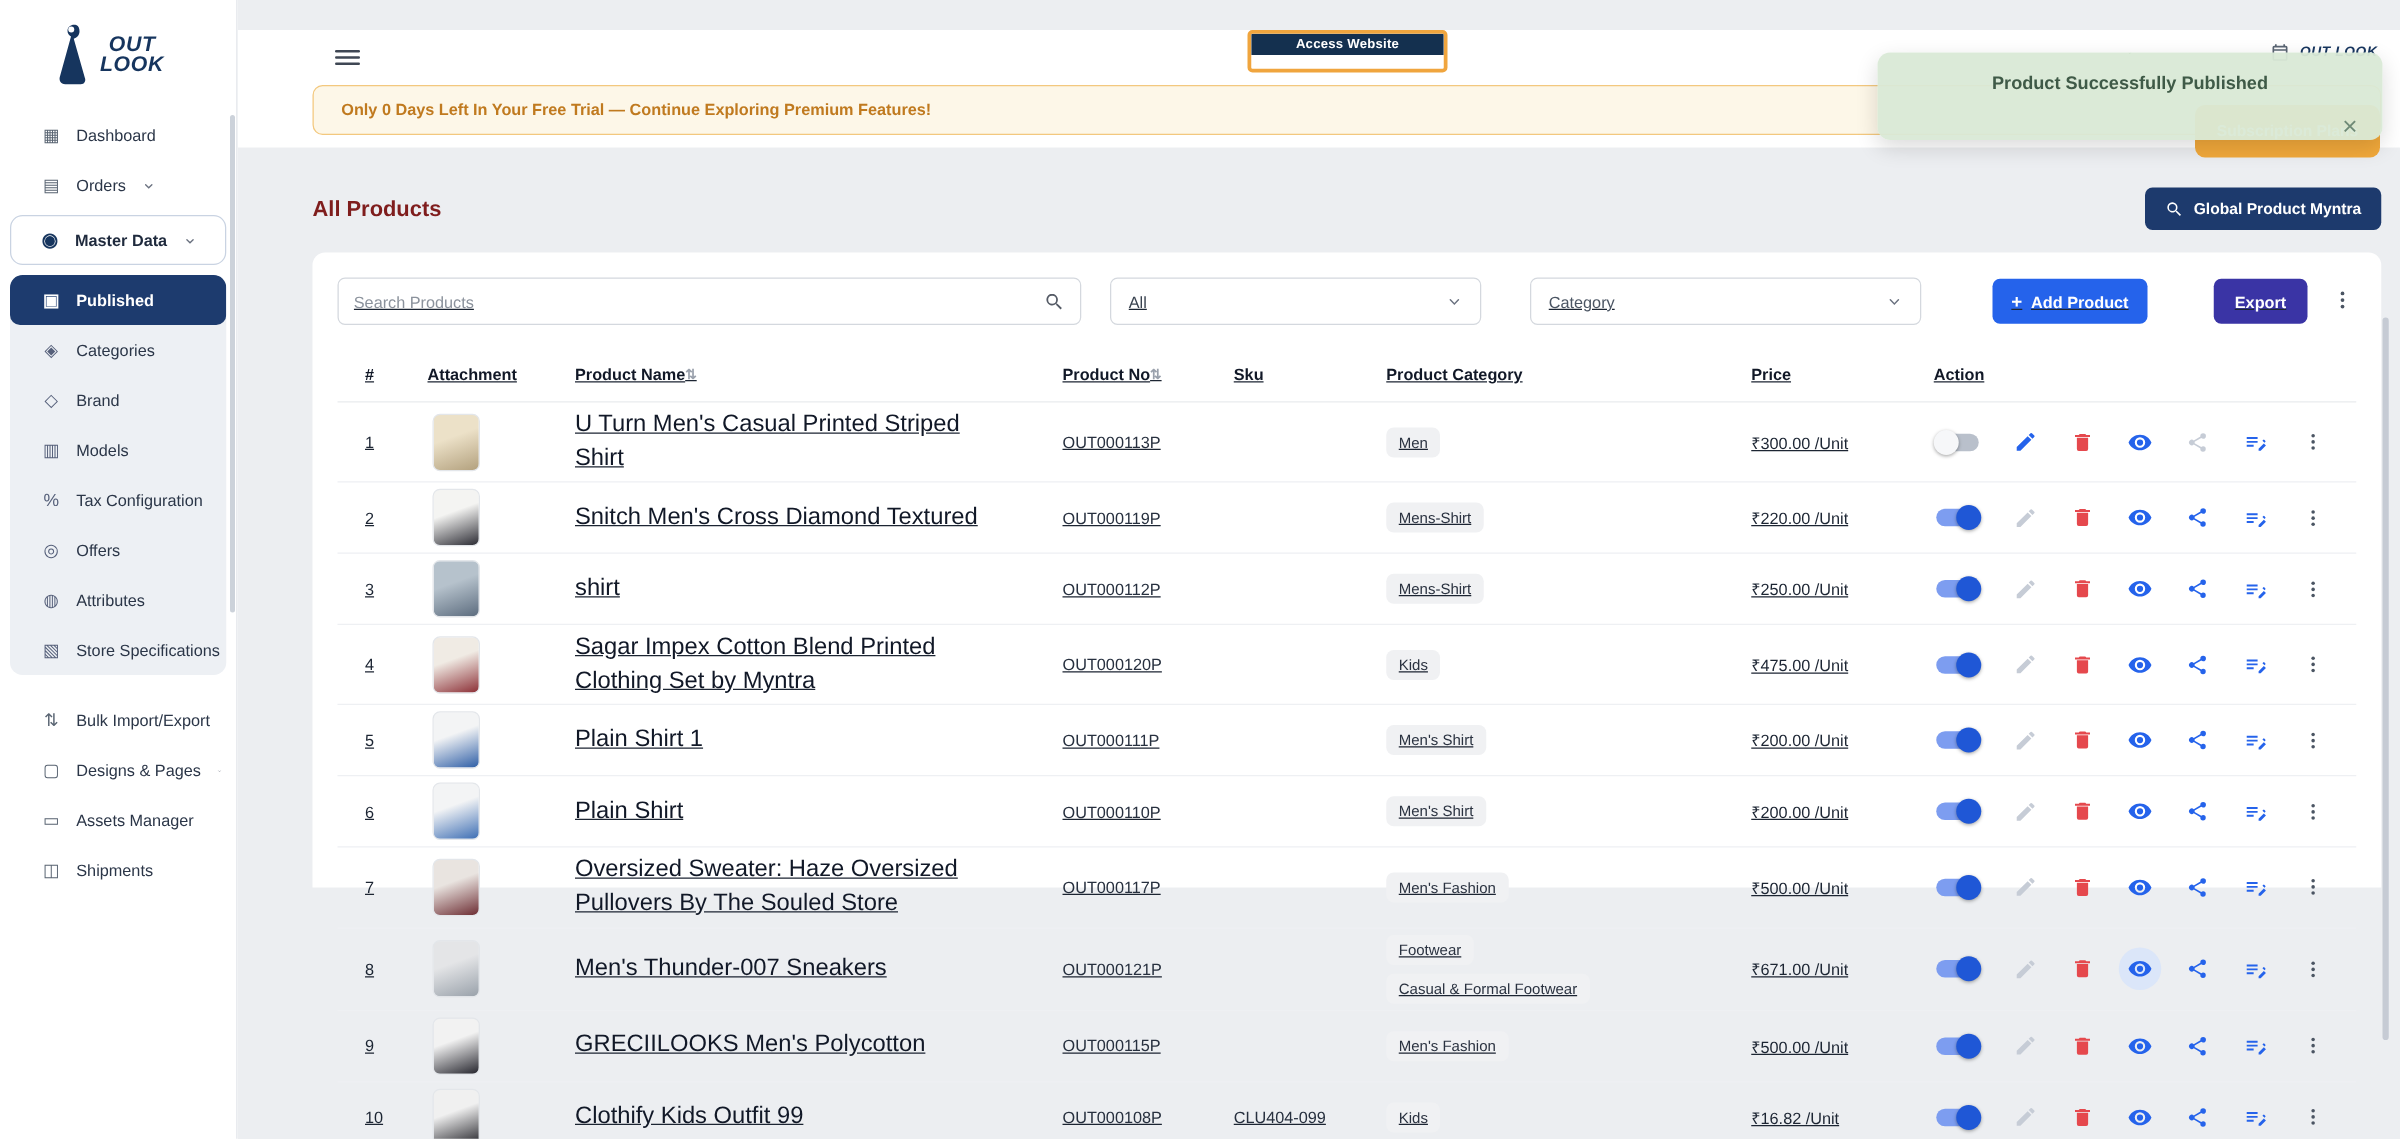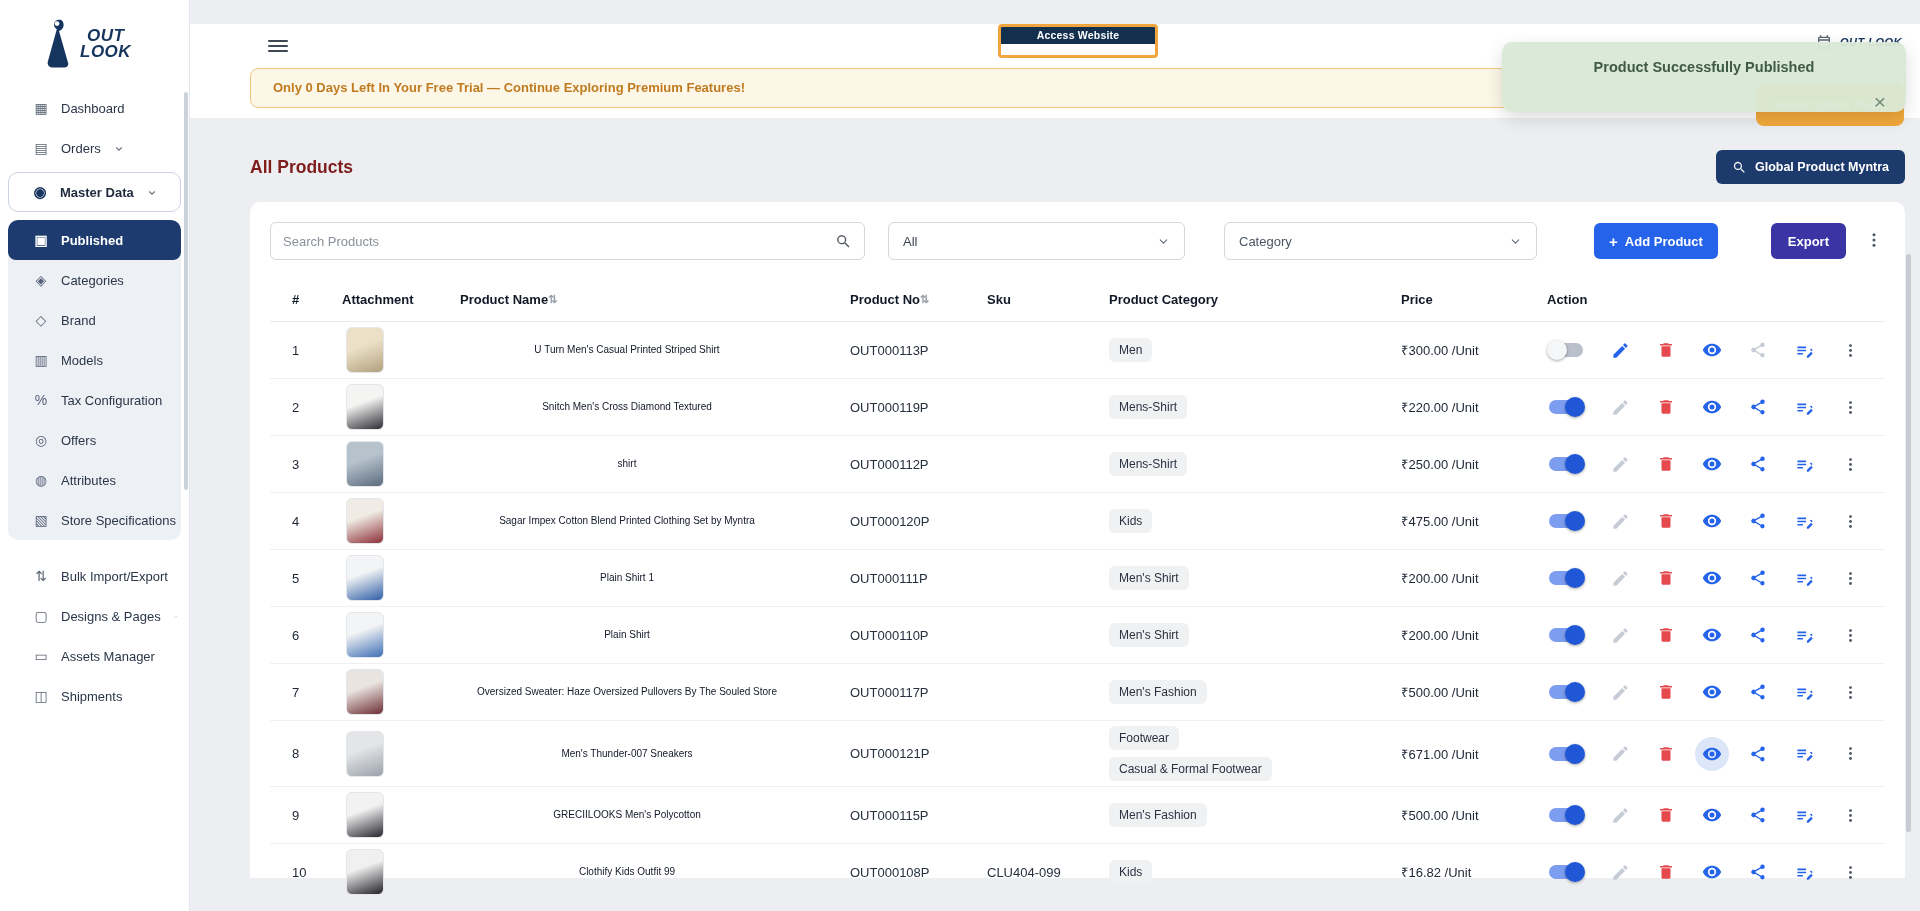--- a/index.html
+++ b/index.html
@@ -72,21 +72,21 @@
     font-weight:700; display:flex; align-items:center; justify-content:center; cursor:pointer;}
 
   .content{ padding:0 15px 0 60px; }
   .title-row{ margin-top:32px; display:flex; justify-content:space-between; align-items:center;}
   .page-title{ font-size:17.5px; font-weight:700; color:#7f1d1d;}
   .btn-global{ background:var(--navy); color:#fff; height:34px; padding:0 16px; border:none;
     border-radius:6px; font-size:12.5px; font-weight:600; display:flex; gap:8px; align-items:center;
     cursor:pointer; font-family:inherit;}
 
   .card{ margin-top:18px; background:#fff; border-radius:10px 10px 0 0; padding:20px;
-    height:676px; position:relative;}
+    height:508px; position:relative;text-decoration:underline;}
   .filter-row{ display:flex; align-items:center; }
   .search-box{ width:595px; height:38px; border:1px solid #d4d8de; border-radius:6px;
     display:flex; align-items:center; padding:0 12px; background:#fff;}
   .search-box input{ flex:1; border:none; outline:none; font-size:13px; color:#333;
     font-family:inherit; background:transparent;}
   .search-box input::placeholder{ color:#8b929c; }
   .search-box svg{ color:#555b66; }
   .select{ height:38px; border:1px solid #d4d8de; border-radius:6px; display:flex;
     align-items:center; justify-content:space-between; padding:0 14px; font-size:13px;
     color:#3a4350; cursor:pointer; background:#fff;}
@@ -107,21 +107,21 @@
     align-items:center; }
   .thead{ font-size:13px; font-weight:700; color:#111827; padding:8px 0 14px;
     border-bottom:1px solid #e9ebee;}
   .thead .sortable{ display:flex; align-items:center; gap:0; cursor:pointer;}
   .sort{ color:#9aa1ac; font-size:11px; }
   .trow{ min-height:48px; border-bottom:1px solid #eef0f3; font-size:13px; color:#1c2533;
     padding:5px 0;}
   .c-num{ padding-left:22px; }
   .c-attach{ padding-left:4px; }
   .thumb{ width:38px; height:46px; border-radius:6px; border:1px solid #e3e6ea; cursor:pointer;}
-  .c-name{ padding-right:56px; line-height:1.4; font-size:10px; color:#111827; cursor:pointer;text-align:center;}
+  .c-name{ padding-right:56px; line-height:1.4; font-size:19px; color:#111827; cursor:pointer;}
   .c-no,.c-sku{ color:#27303f; }
   .c-cat{ display:flex; flex-direction:column; gap:7px; align-items:flex-start; }
   .badge{ display:inline-block; background:#f0f1f3; border-radius:6px; padding:5px 10px;
     font-size:12px; color:#2a3240; white-space:nowrap;}
   .c-action{ display:flex; align-items:center; gap:12px; }
   .toggle{ width:34px; height:14px; border-radius:7px; background:#b9c0cb; position:relative;
     margin:0 8px 0 2px; cursor:pointer; flex:0 0 34px;}
   .toggle .knob{ position:absolute; left:-2px; top:-3px; width:20px; height:20px; border-radius:50%;
     background:#f6f7f9; box-shadow:0 1px 3px rgba(0,0,0,0.35); transition:left .1s;}
   .toggle.on{ background:#7d9df0; }

